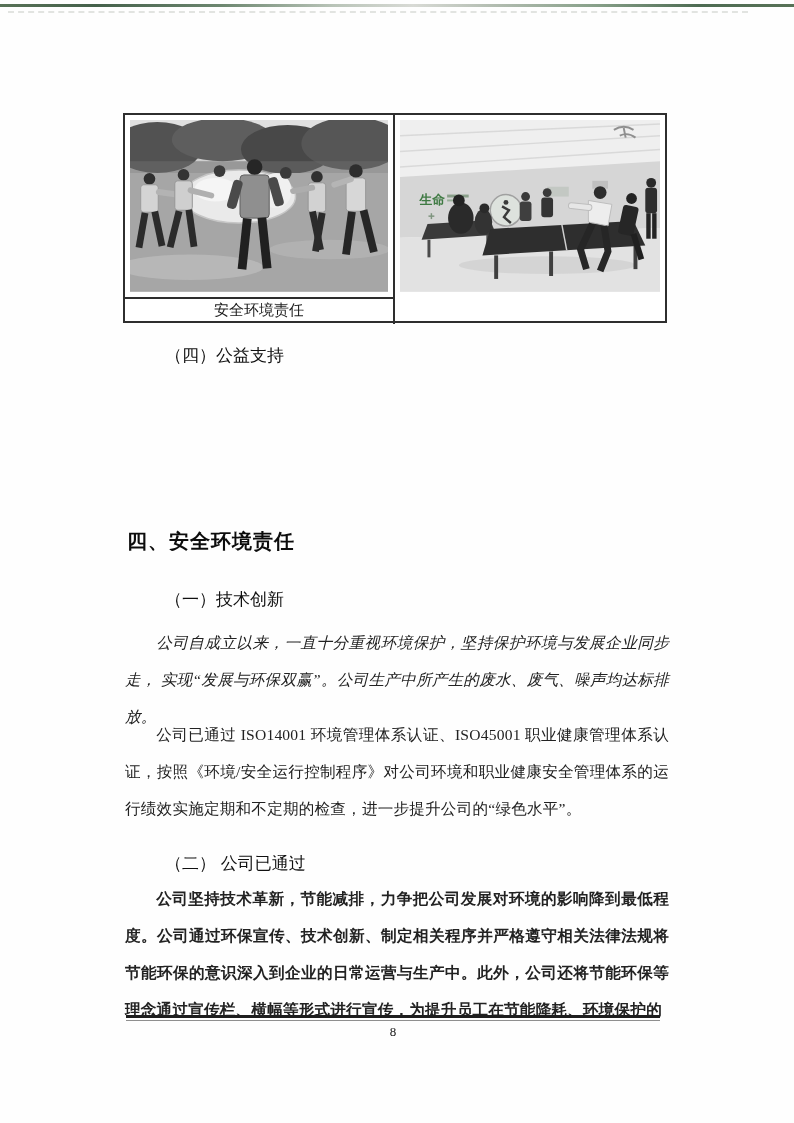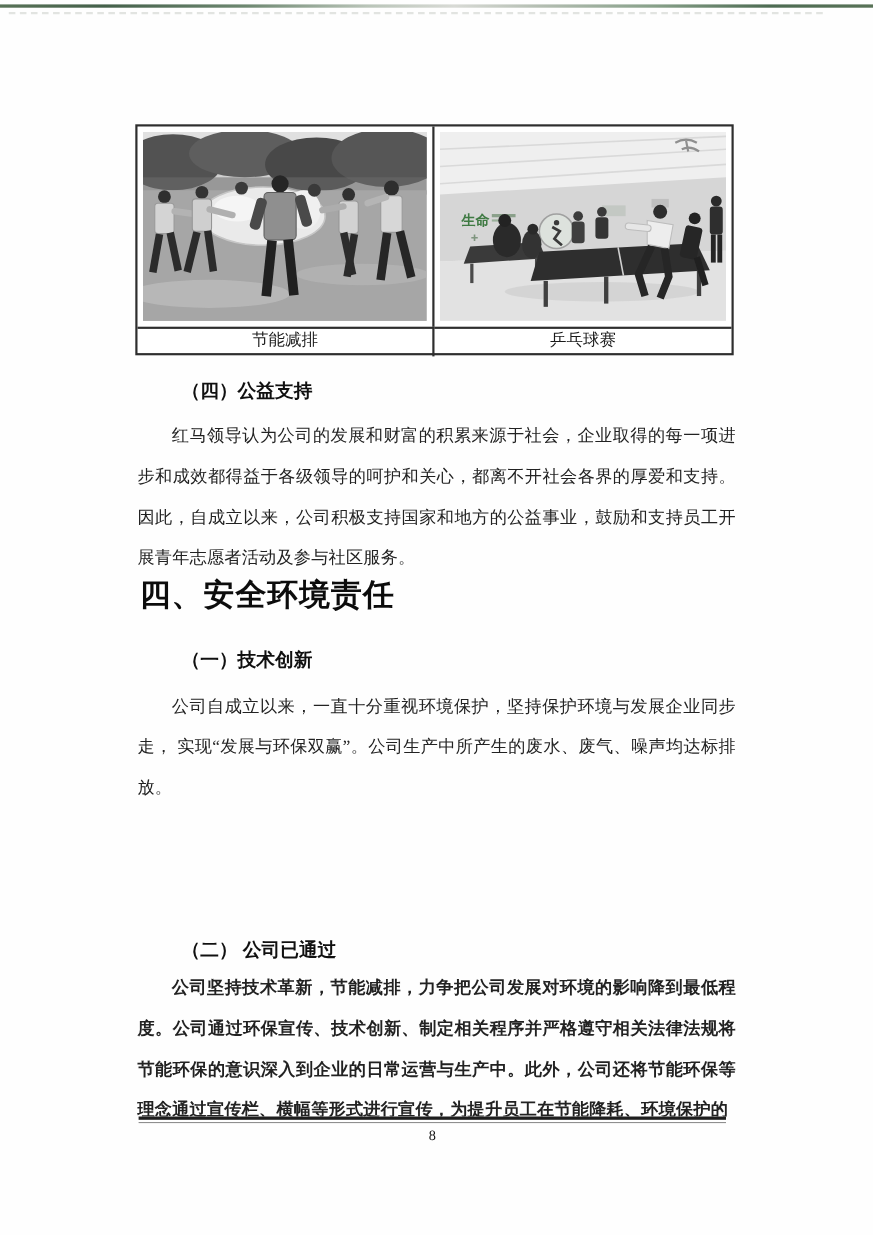--- a/index.html
+++ b/index.html
@@ -27,36 +27,36 @@
   .caption-cell{
     border-top:2px solid #2e2e2e;border-right:2px solid #2e2e2e;box-sizing:border-box;
     text-align:center;font-size:15px;line-height:23px;color:#1a1a1a;
   }
   .caption-cell.last{border-right:none;}
   svg.photo{width:100%;height:100%;display:block;}
   
   .h-sub{
     position:absolute;left:165px;margin:0;
     font-family:"Liberation Sans","DejaVu Sans",sans-serif;
-    font-weight:bold;font-size:17px;line-height:23px;color:#101010;
+    font-weight:normal;font-size:17px;line-height:23px;color:#101010;
   }
   .h-chapter{
     position:absolute;left:127px;top:524px;margin:0;
     font-family:"Liberation Sans","DejaVu Sans",sans-serif;
-    font-weight:bold;font-size:28px;line-height:34px;color:#0c0c0c;letter-spacing:1px;
+    font-weight:bold;font-size:20px;line-height:34px;color:#0c0c0c;letter-spacing:1px;
   }
   .para{
     position:absolute;left:125px;width:544px;margin:0;
     font-size:15.6px;line-height:37px;letter-spacing:.2px;
     text-align:justify;text-indent:2em;color:#222222;
   }
   #h-sec4{top:344px;}
   #p-welfare{top:378px;}
   #h-env{top:588px;}
-  #p-env1{top:624px;}
+  #p-env1{top:624px;font-style:italic;}
   #p-env2{top:716px;}
   #h-res{top:852px;}
   #p-res{top:880px;font-weight:bold;}
   
   .footer-rule{
     position:absolute;left:126px;top:1015px;width:534px;height:2px;
     border-top:3px solid #1e1e1e;border-bottom:1px solid #8f8f8f;background:#fff;
   }
   .page-number{
     position:absolute;left:126px;top:1024px;width:534px;text-align:center;
@@ -192,31 +192,30 @@
           <path d="M238 116 L246 142" stroke="#202020" stroke-width="6" fill="none"></path>
 
           <circle cx="256" cy="64" r="5" fill="#2a2a2a"></circle>
           <rect x="250" y="69" width="12" height="26" rx="3" fill="#2e2e2e"></rect>
           <rect x="251" y="95" width="4.5" height="26" fill="#242424"></rect>
           <rect x="257" y="95" width="4.5" height="26" fill="#242424"></rect>
         </g>
       </svg>
     </div>
 
-    <div class="caption-cell">节能减排</div>
-    <div class="caption-cell last">乒乓球赛</div>
+    <div class="caption-cell">安全环境责任</div>
   </div>
 
   <h3 class="h-sub" id="h-sec4">（四）公益支持</h3>
-  <p class="para" id="p-welfare">红马领导认为公司的发展和财富的积累来源于社会，企业取得的每一项进步和成效都得益于各级领导的呵护和关心，都离不开社会各界的厚爱和支持。因此，自成立以来，公司积极支持国家和地方的公益事业，鼓励和支持员工开展青年志愿者活动及参与社区服务。</p>
 
   <h1 class="h-chapter">四、安全环境责任</h1>
 
   <h3 class="h-sub" id="h-env">（一）技术创新</h3>
   <p class="para" id="p-env1">公司自成立以来，一直十分重视环境保护，坚持保护环境与发展企业同步走， 实现“发展与环保双赢”。公司生产中所产生的废水、废气、噪声均达标排放。</p>
+  <p class="para" id="p-env2">公司已通过 ISO14001 环境管理体系认证、ISO45001 职业健康管理体系认证，按照《环境/安全运行控制程序》对公司环境和职业健康安全管理体系的运行绩效实施定期和不定期的检查，进一步提升公司的“绿色水平”。</p>
 
   <h3 class="h-sub" id="h-res">（二） 公司已通过</h3>
   <p class="para" id="p-res">公司坚持技术革新，节能减排，力争把公司发展对环境的影响降到最低程度。公司通过环保宣传、技术创新、制定相关程序并严格遵守相关法律法规将节能环保的意识深入到企业的日常运营与生产中。此外，公司还将节能环保等理念通过宣传栏、横幅等形式进行宣传，为提升员工在节能降耗、环境保护的</p>
 
   <div class="footer-rule"></div>
   <div class="page-number">8</div>
 
 </div>
 
 </body></html>

